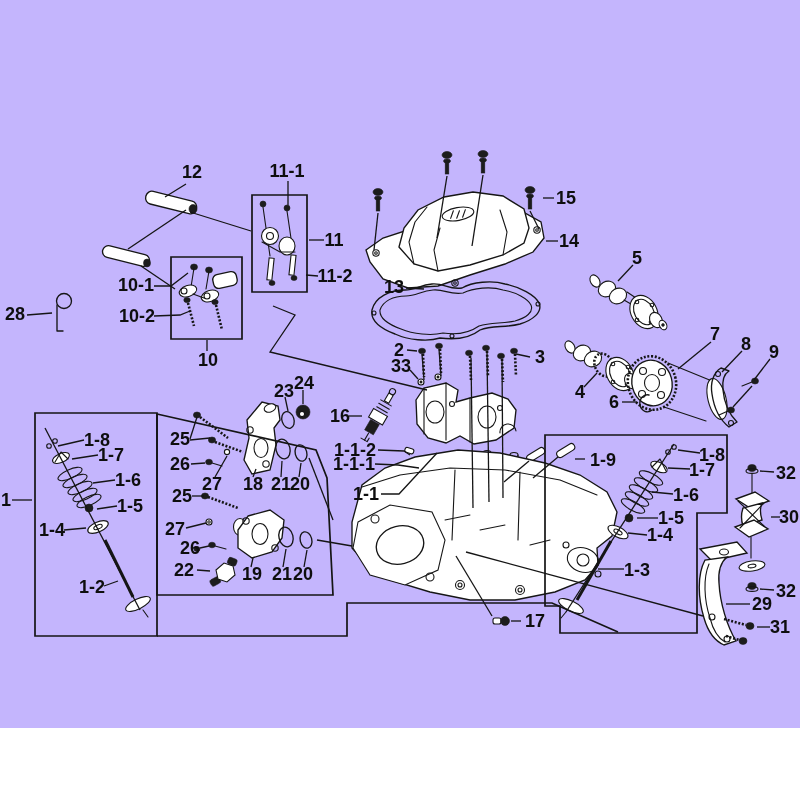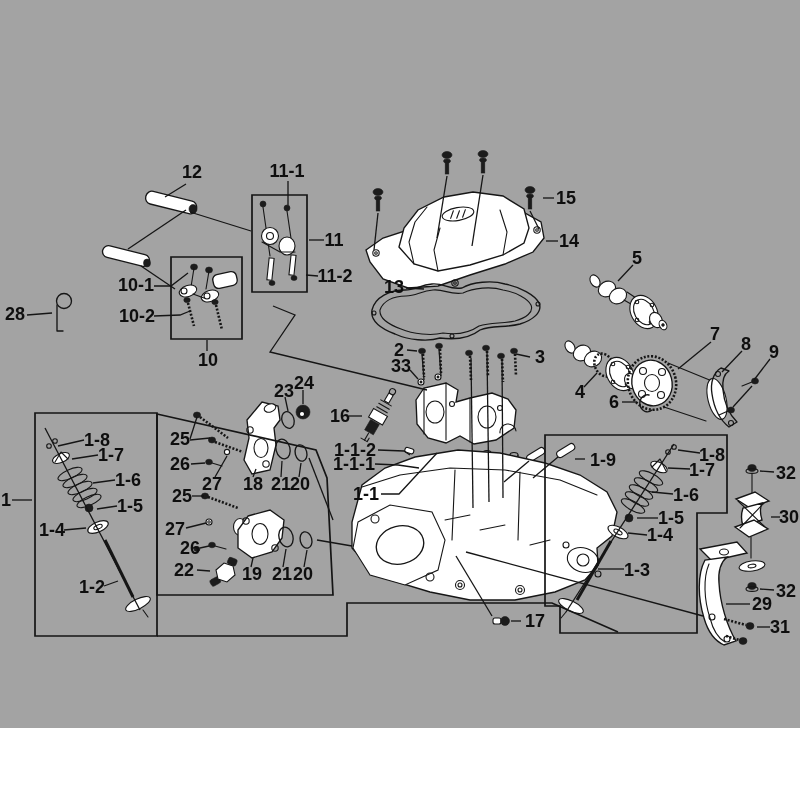--- a/index.html
+++ b/index.html
@@ -1,16 +1,16 @@
 <!DOCTYPE html>
 <html><head>
 <meta charset="utf-8">
 <style>
   html,body{margin:0;padding:0;background:#ffffff;}
-  #stage{position:relative;width:800px;height:728px;background:#a3a3a3;overflow:hidden;}
+  #stage{position:relative;width:800px;height:728px;background:#c4b5fd;overflow:hidden;}
   svg{display:block;}
   .box{fill:none;stroke:#151515;stroke-width:1.7;}
   .leader{fill:none;stroke:#151515;stroke-width:1.3;}
   .lbl{font-family:"Liberation Sans","DejaVu Sans",sans-serif;font-weight:bold;font-size:18px;fill:#0e0e0e;}
   .p{fill:none;stroke:#161616;stroke-width:1.35;stroke-linecap:round;stroke-linejoin:round;}
   .pt{fill:none;stroke:#161616;stroke-width:1.1;stroke-linecap:round;stroke-linejoin:round;}
   .dk{fill:#1c1c1c;stroke:#1c1c1c;stroke-width:0.6;}
   .wt{fill:#ffffff;stroke:#161616;stroke-width:1.35;}
   .wt2{fill:#ffffff;stroke:#161616;stroke-width:1.1;}
   .thr{fill:none;stroke:#161616;stroke-width:2.6;stroke-dasharray:2,1.7;}

